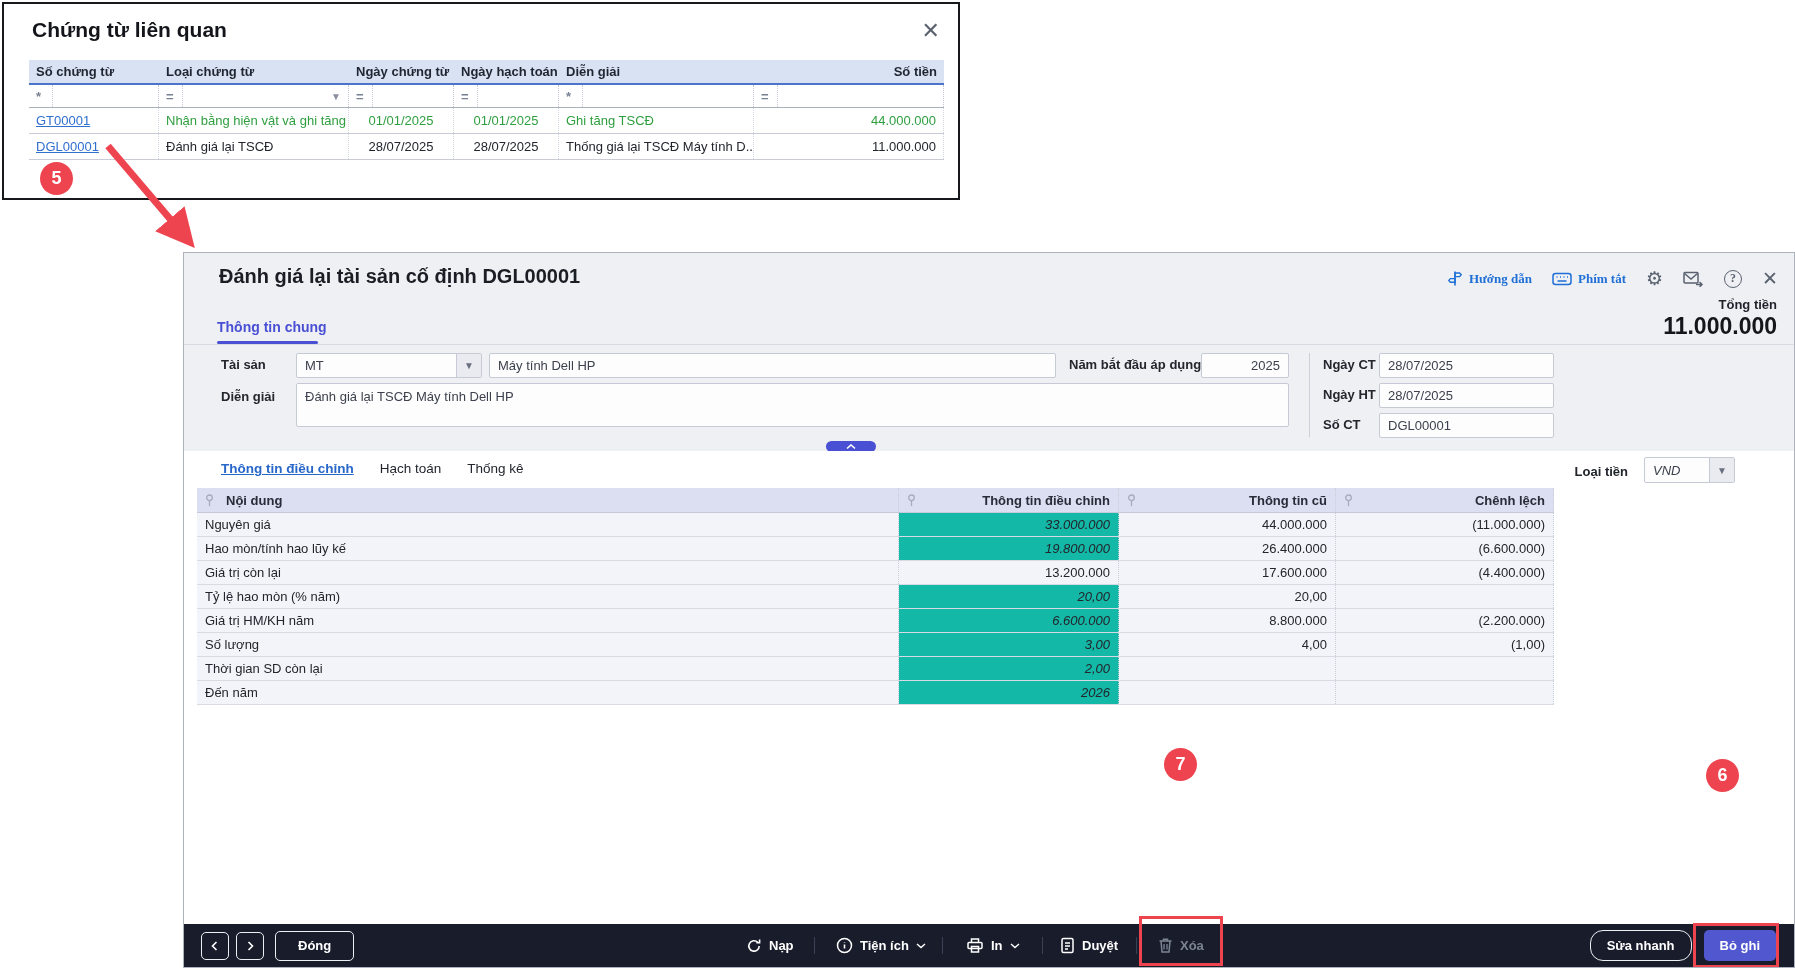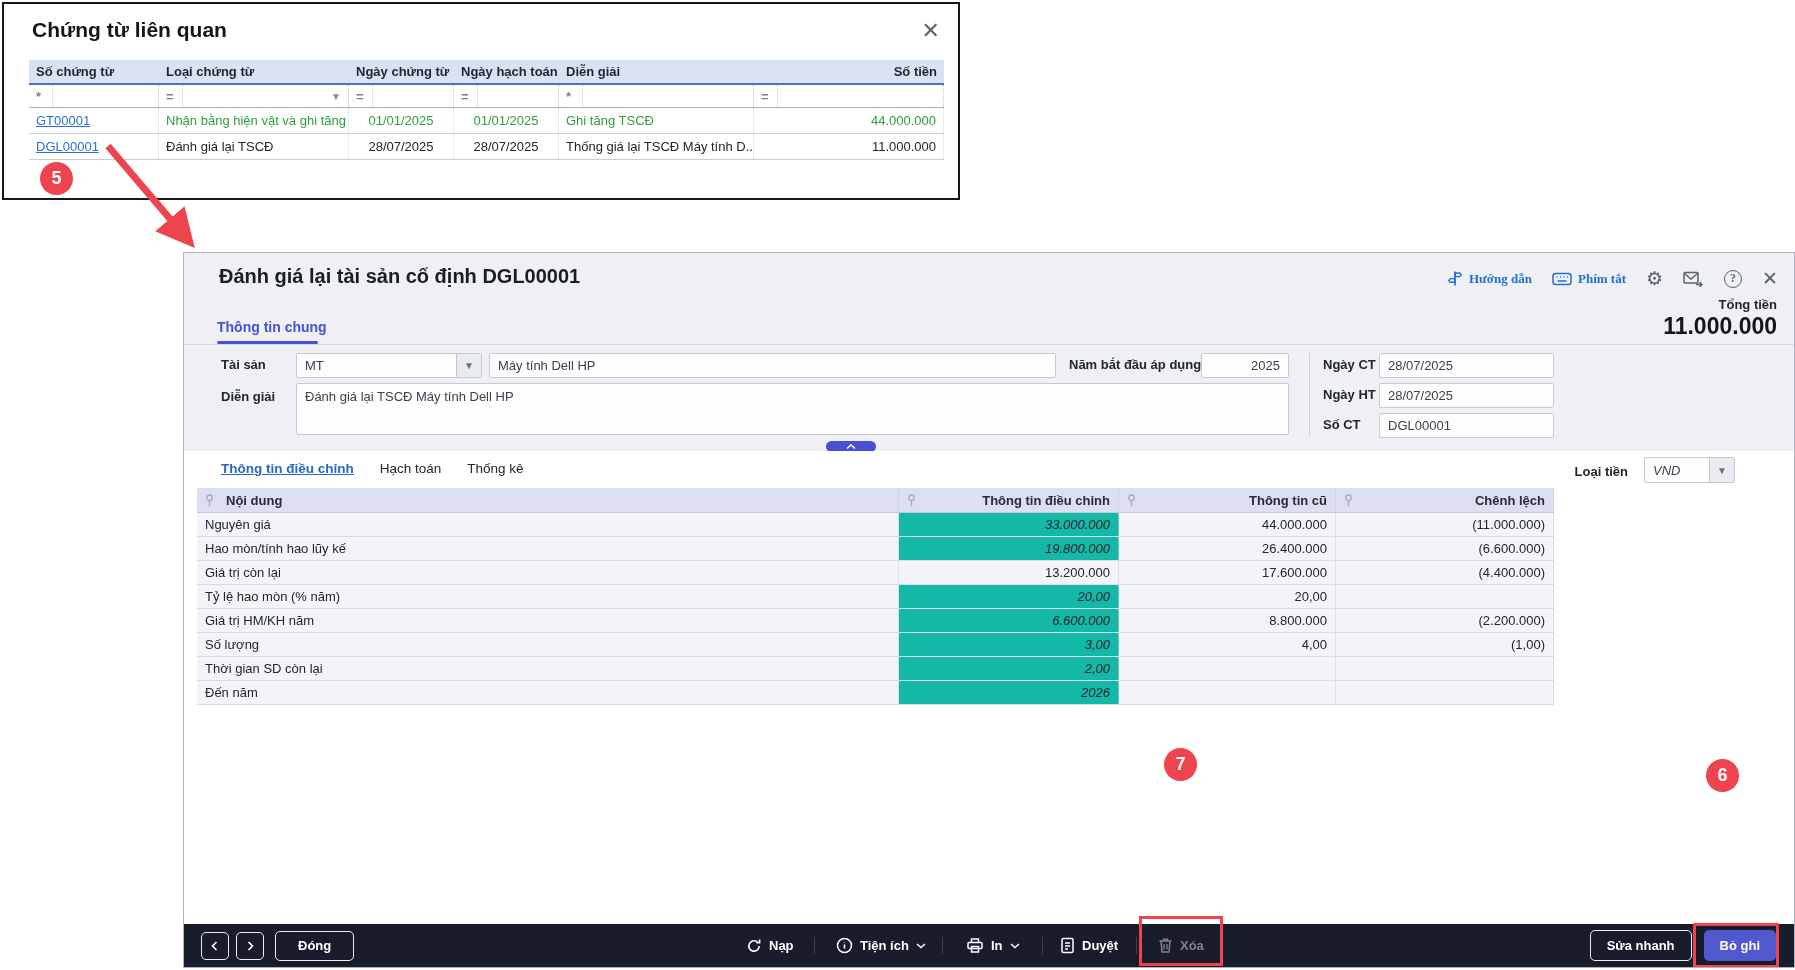--- a/index.html
+++ b/index.html
@@ -85,21 +85,21 @@
   .tb-left{position:absolute;left:17px;top:0;bottom:0;display:flex;align-items:center;gap:7px;}
   .nav-btn{width:26px;height:26px;border:1px solid #eceef2;border-radius:5px;display:flex;align-items:center;
            justify-content:center;cursor:pointer;}
   .dong-btn{height:28px;padding:0 22px;border:1px solid #eceef2;border-radius:5px;color:#fff;font-weight:bold;
            display:flex;align-items:center;margin-left:4px;cursor:pointer;}
   .tb-item{position:absolute;top:0;bottom:0;display:flex;align-items:center;gap:7px;color:#fff;
            font-weight:bold;cursor:pointer;}
   .tb-sep{position:absolute;top:13px;width:1px;height:17px;background:#3a4154;}
   .tb-item.disabled{color:#7c8494;cursor:default;}
   .tb-right{position:absolute;right:18px;top:0;bottom:0;display:flex;align-items:center;gap:12px;}
-  .sua-btn{height:29px;padding:0 16px;border:1px solid #eceef2;border-radius:5px;color:#fff;font-weight:bold;
+  .sua-btn{height:29px;padding:0 16px;border:1px solid #eceef2;border-radius:13px;color:#fff;font-weight:bold;
            display:flex;align-items:center;cursor:pointer;}
   .boghi-btn{height:31px;padding:0 16px;border-radius:5px;background:#5157cf;color:#fff;font-weight:bold;
            display:flex;align-items:center;cursor:pointer;}
 </style>
 </head>
 <body>
 
 <div class="canvas">
 
   <div class="popup">
@@ -215,21 +215,21 @@
       <span class="caret-box">▼</span>
     </div>
     <div class="abs inp" style="left:305px;top:100px;width:567px;height:25px;">Máy tính Dell HP</div>
     <div class="abs flabel" style="left:885px;top:104px;">Năm bắt đầu áp dụng</div>
     <div class="abs inp" style="left:1017px;top:100px;width:88px;height:25px;justify-content:flex-end;">2025</div>
     <div class="v-div"></div>
     <div class="abs flabel" style="left:1139px;top:104px;">Ngày CT</div>
     <div class="abs inp" style="left:1195px;top:100px;width:175px;height:25px;">28/07/2025</div>
 
     <div class="abs flabel" style="left:37px;top:136px;">Diễn giải</div>
-    <div class="abs inp" style="left:112px;top:130px;width:993px;height:52px;align-items:flex-start;padding-top:5px;">Đánh giá lại TSCĐ Máy tính Dell HP</div>
+    <div class="abs inp" style="left:112px;top:130px;width:993px;height:44px;align-items:flex-start;padding-top:5px;">Đánh giá lại TSCĐ Máy tính Dell HP</div>
     <div class="abs flabel" style="left:1139px;top:134px;">Ngày HT</div>
     <div class="abs inp" style="left:1195px;top:130px;width:175px;height:25px;">28/07/2025</div>
     <div class="abs flabel" style="left:1139px;top:164px;">Số CT</div>
     <div class="abs inp" style="left:1195px;top:160px;width:175px;height:25px;">DGL00001</div>
 
     <div class="collapse-pill">
       <svg width="10" height="6" viewBox="0 0 10 6">
         <path d="M1 4.5 L5 1 L9 4.5" fill="none" stroke="#fff" stroke-width="1.6"></path>
         </svg>
     </div>

